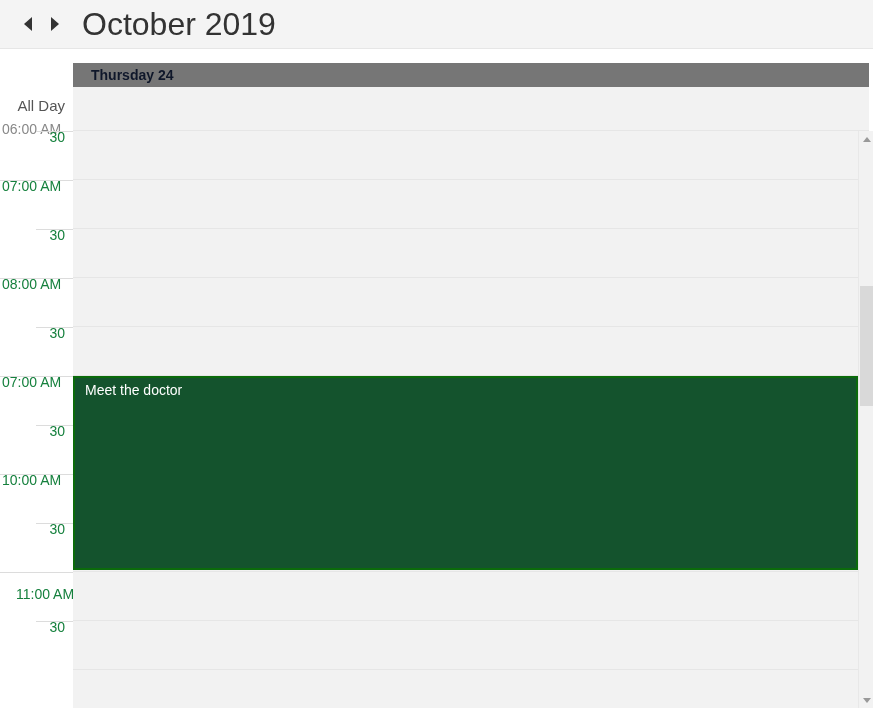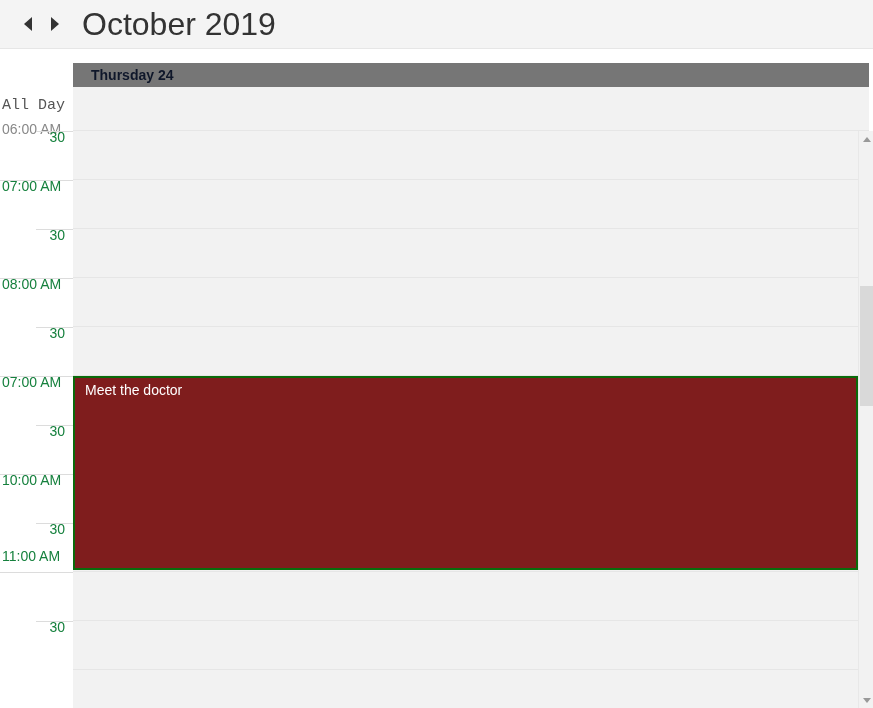--- a/index.html
+++ b/index.html
@@ -72,21 +72,20 @@
     color: #0f172a;
     font-size: 14px;
     font-weight: 600;
     display: flex;
     align-items: center;
     padding-left: 18px;
   }
   .allday-row {
     display: flex;
     height: 44px;
-    font-family: Liberation Mono, monospace;
   }
   .allday-label {
     width: 73px;
     flex: 0 0 73px;
     font-size: 15px;
     color: #555;
     text-align: right;
     padding-right: 8px;
     padding-top: 10px;
     position: relative;
@@ -247,38 +246,38 @@
           <div class="time-label half" style="top: 196px;">30</div>
           <div class="gutter-divider full" style="top: 245px;"></div>
           <div class="time-label" style="top: 245px;">07:00 AM</div>
           <div class="gutter-divider" style="top: 294px;"></div>
           <div class="time-label half" style="top: 294px;">30</div>
           <div class="gutter-divider full" style="top: 343px;"></div>
           <div class="time-label" style="top: 343px;">10:00 AM</div>
           <div class="gutter-divider" style="top: 392px;"></div>
           <div class="time-label half" style="top: 392px;">30</div>
           <div class="gutter-divider full" style="top: 441px;"></div>
-          <div class="time-label" style="top: 419px;">11:00 AM</div>
+          <div class="time-label" style="top: 457px; margin-left: 14px;">11:00 AM</div>
           <div class="gutter-divider" style="top: 490px;"></div>
           <div class="time-label half" style="top: 490px;">30</div>
         </div>
 
       <div class="slots" id="slots">
           <div class="slot-row"></div>
           <div class="slot-row"></div>
           <div class="slot-row"></div>
           <div class="slot-row"></div>
           <div class="slot-row"></div>
           <div class="slot-row"></div>
           <div class="slot-row"></div>
           <div class="slot-row"></div>
           <div class="slot-row"></div>
           <div class="slot-row"></div>
           <div class="slot-row"></div>
-          <div class="event" style="top: 245px; height: 194px; background: #7f1d1d; border-color: rgb(11, 107, 11);"><span>Meet the doctor</span></div>
+          <div class="event" style="top: 245px; height: 194px; background: #14532d; border-color: rgb(11, 107, 11);"><span>Meet the doctor</span></div>
         </div>
 
       <div class="scrollbar">
         <div class="scroll-up">
           <svg width="8" height="5" viewBox="0 0 8 5">
               <polygon points="4,0 8,5 0,5" fill="#999"></polygon>
             </svg>
         </div>
         <div class="scroll-thumb" id="scroll-thumb" style="top: 155px; height: 120px;"></div>
         <div class="scroll-down">

